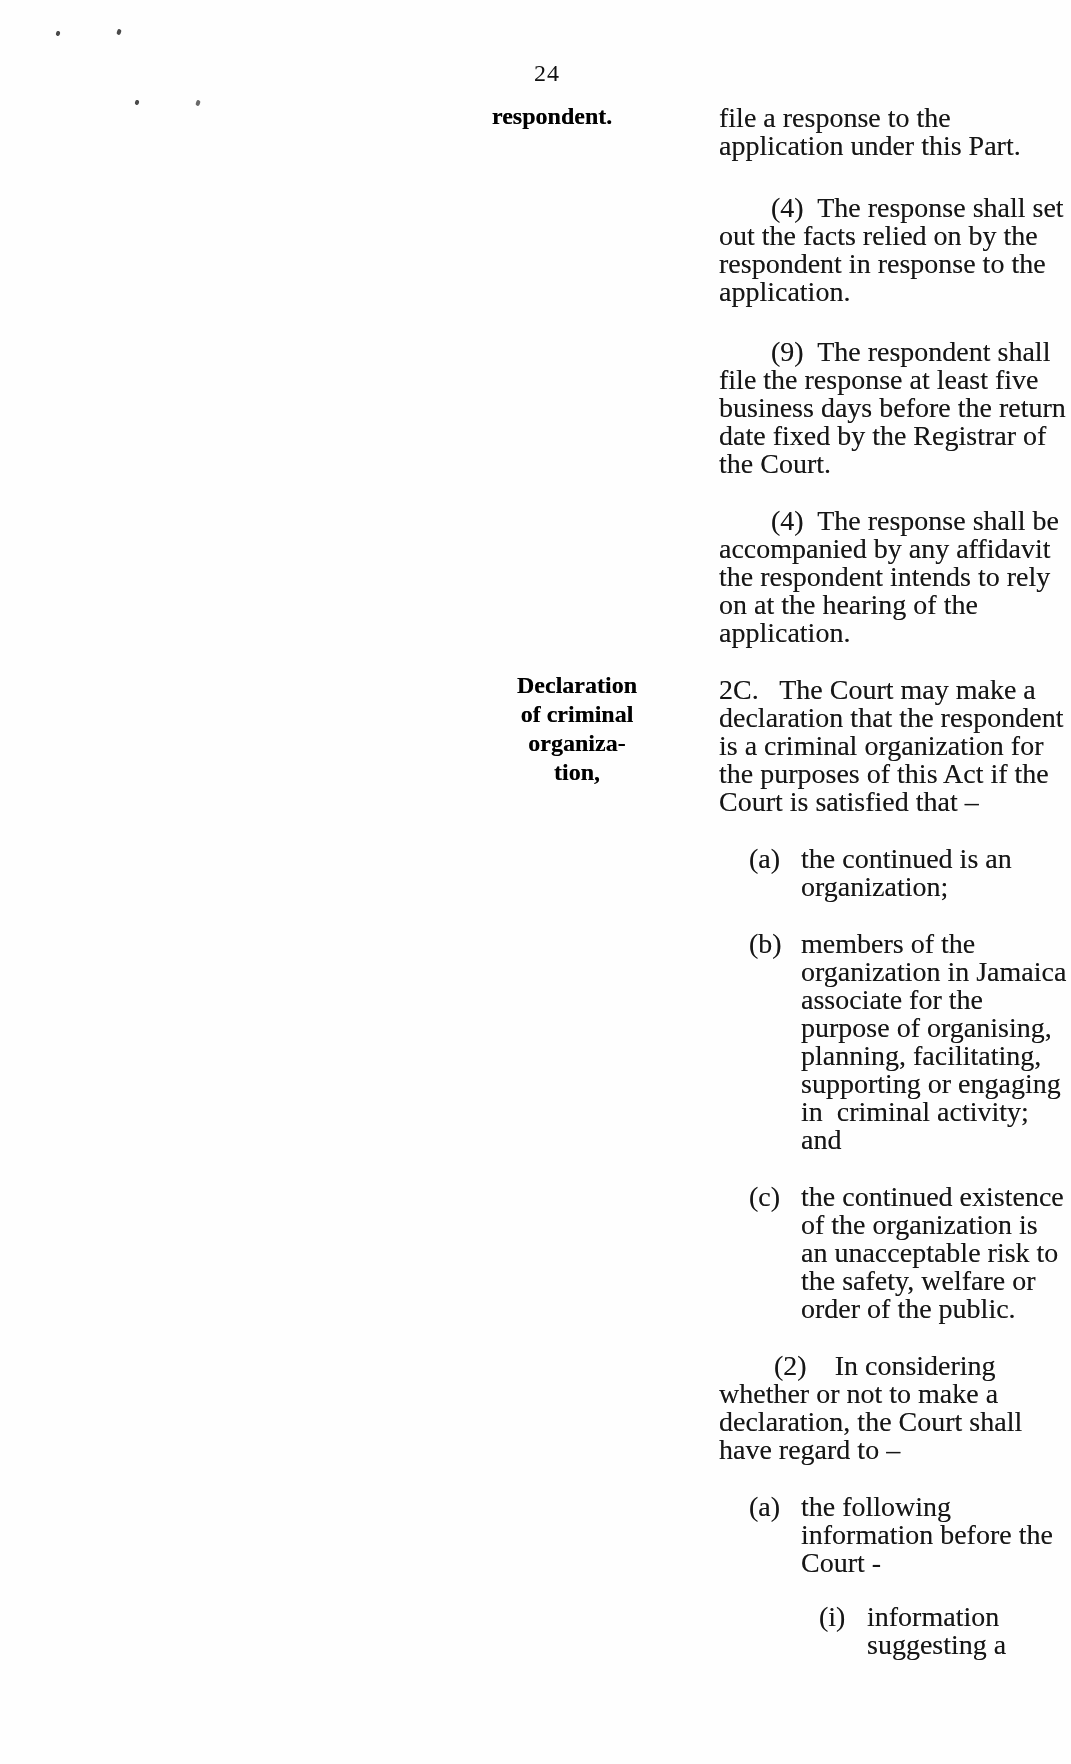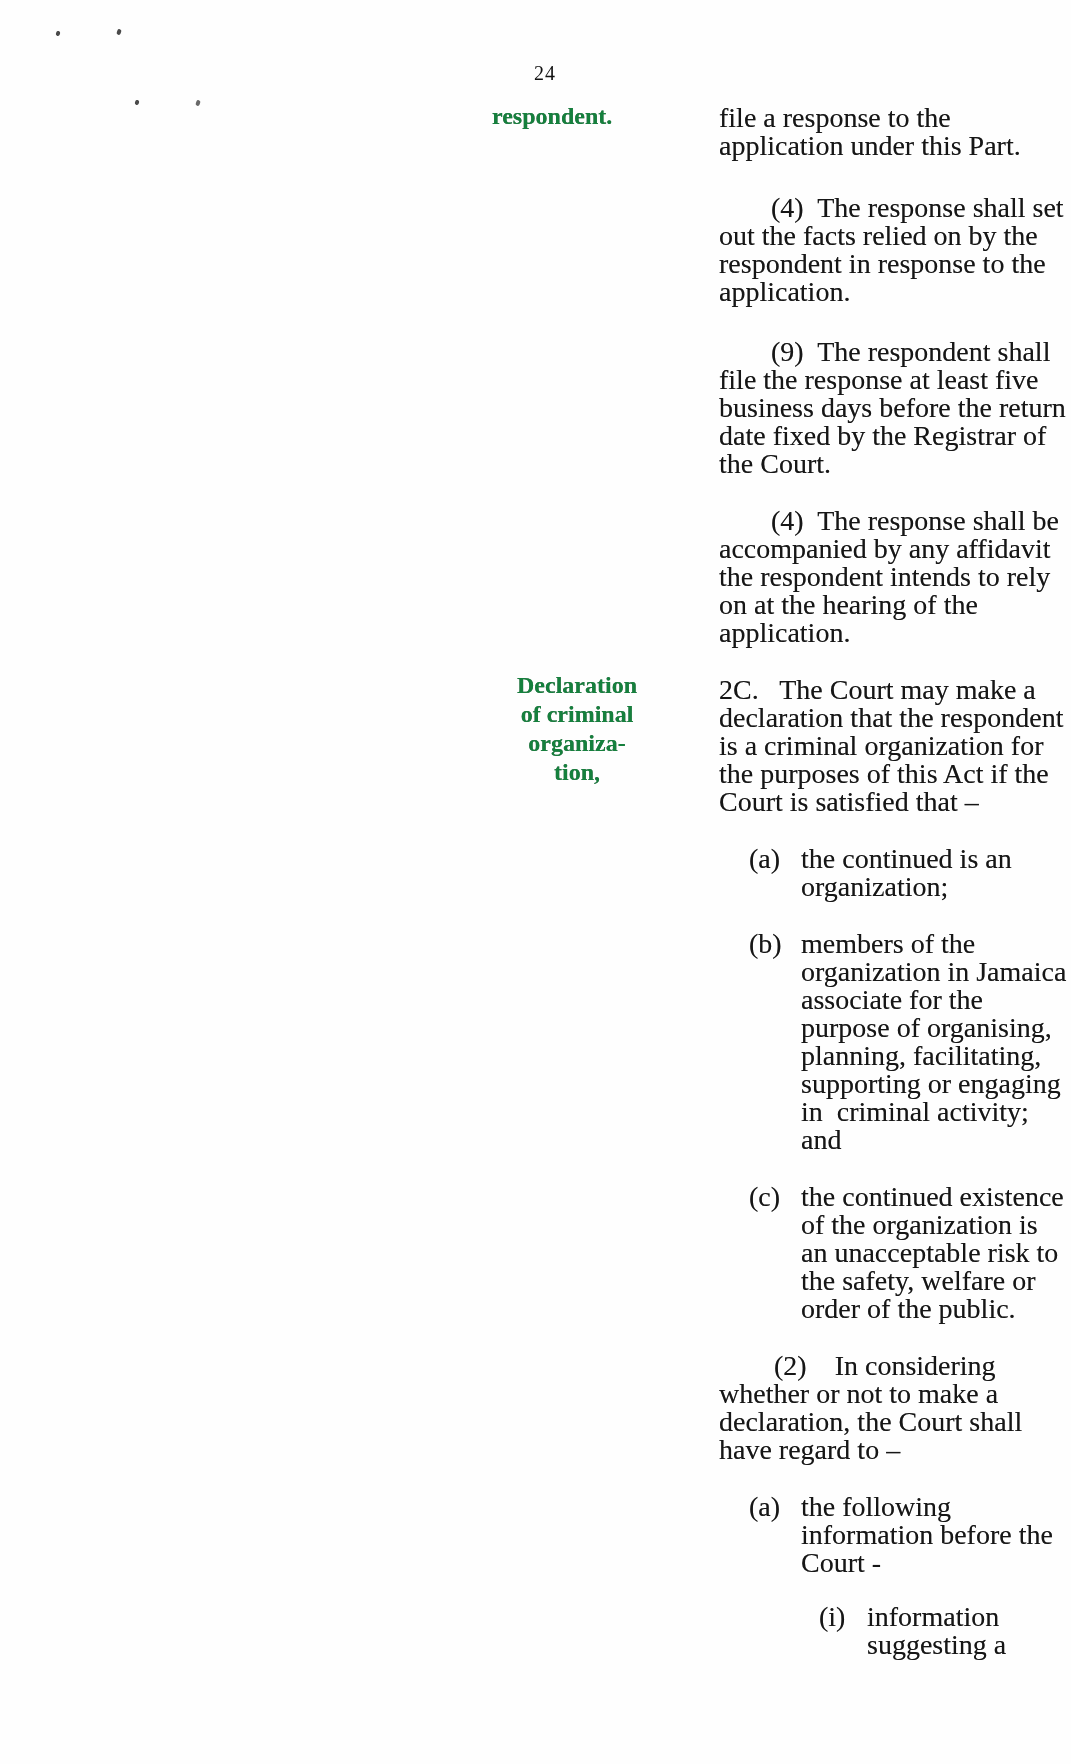--- a/index.html
+++ b/index.html
@@ -22,35 +22,35 @@
     transform: rotate(18deg);
   }
   .speck.s1 { left: 56px;  top: 31px; }
   .speck.s2 { left: 117px; top: 29px; width: 4px; height: 6px; }
   .speck.s3 { left: 135px; top: 100px; }
   .speck.s4 { left: 196px; top: 100px; height: 6px; opacity: .7; }
 
   .pagenum {
     position: absolute;
     left: 534px; top: 62px;
-    font-size: 20px;
+    font-size: 24px;
     line-height: 22px;
     letter-spacing: 1px;
     color: #111;
   }
 
   .mnote {
     position: absolute;
     left: 492px;
     width: 170px;
     font-weight: bold;
     font-size: 24px;
     line-height: 29px;
     white-space: pre-wrap;
-    color: #15803d;
+    color: #000000;
     text-shadow: 0 0 .5px rgba(0,0,0,.55);
   }
   .mnote.m1 { top: 102px; }
   .mnote.m2 { top: 671px; text-align: center; }
 
   .main {
     position: absolute;
     left: 719px; top: 104px;
     width: 372px;
     font-size: 28px;

